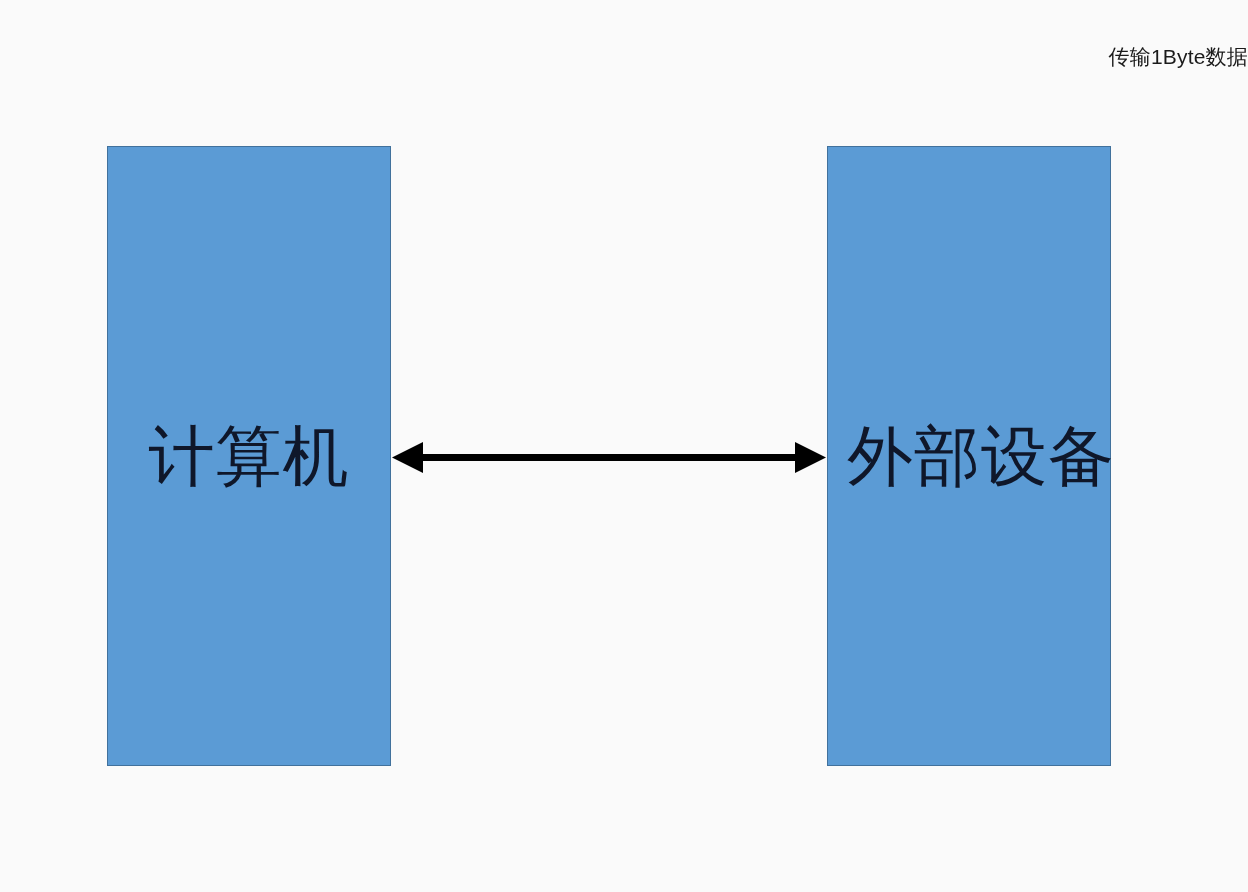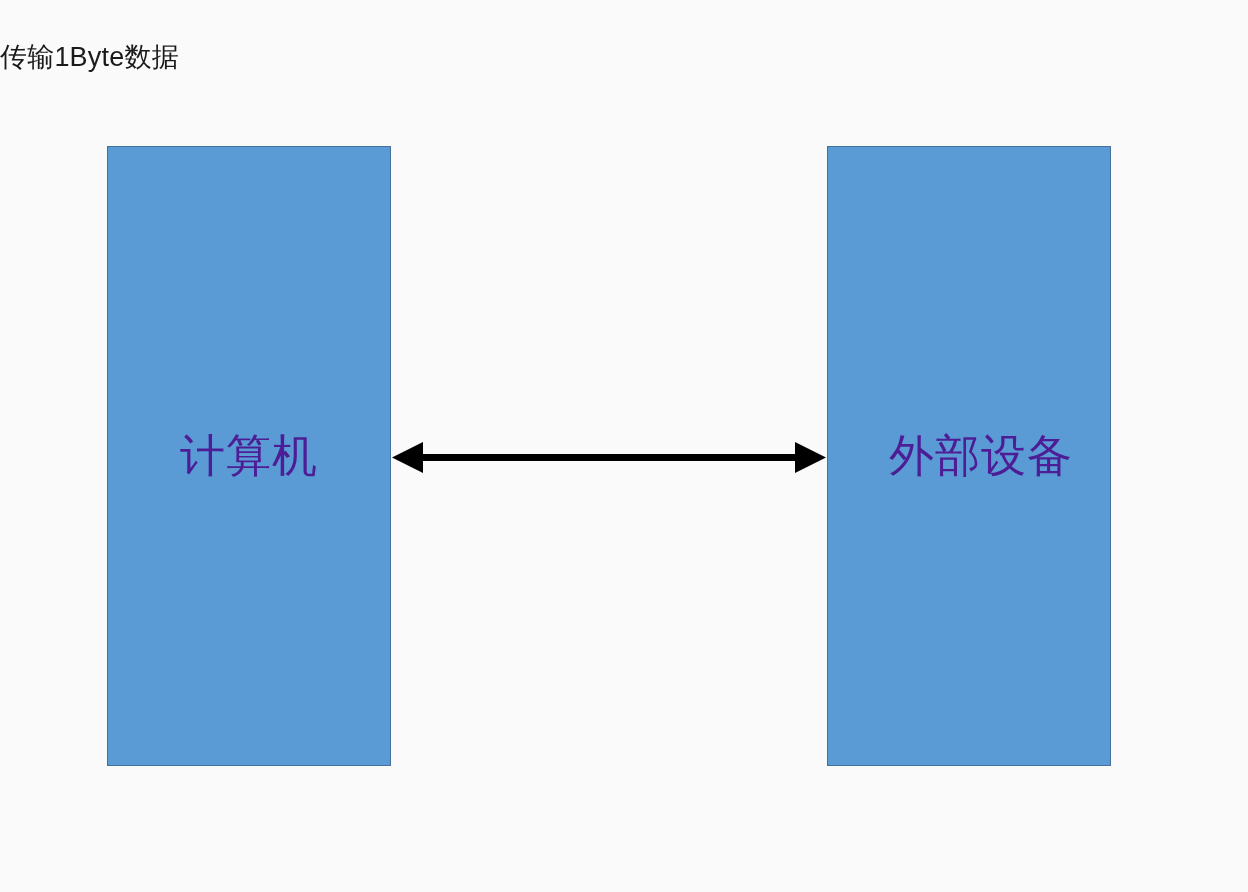--- a/index.html
+++ b/index.html
@@ -19,39 +19,39 @@
     left: 0;
     top: 0;
     width: 1248px;
     height: 892px;
   }
   .diagram-title {
     position: absolute;
     left: 0;
     top: 40px;
     width: 1248px;
-    text-align: left;
-    font-size: 27px;
+    text-align: right;
+    font-size: 21px;
     line-height: 34px;
     color: #1a1a1a;
     letter-spacing: 0.2px;
     white-space: nowrap;
   }
   .node-box {
     position: absolute;
     box-sizing: border-box;
     background: #5b9bd5;
     border: 1px solid #41719c;
     display: flex;
     align-items: center;
     justify-content: center;
   }
   .node-box-label {
-    color: #4c1d95;
-    font-size: 45px;
+    color: #0f172a;
+    font-size: 66px;
     line-height: 62px;
     letter-spacing: 1px;
     white-space: nowrap;
     user-select: none;
   }
   #node-computer {
     left: 107px;
     top: 146px;
     width: 284px;
     height: 620px;

